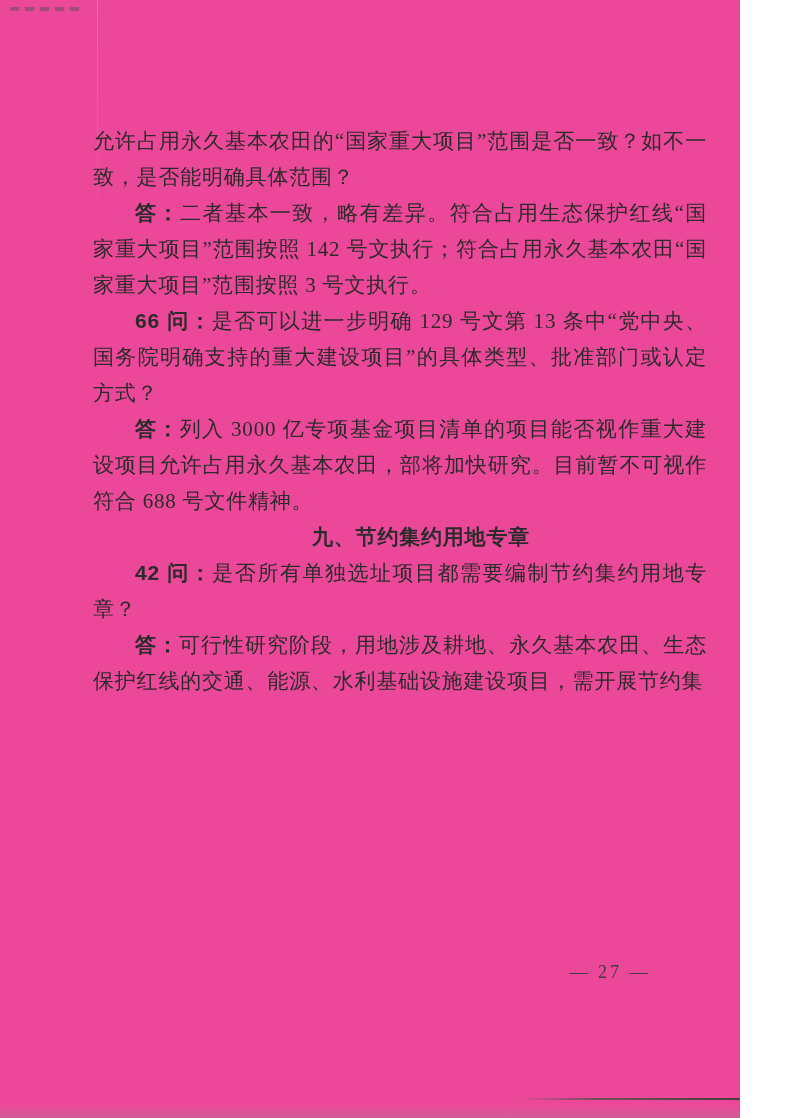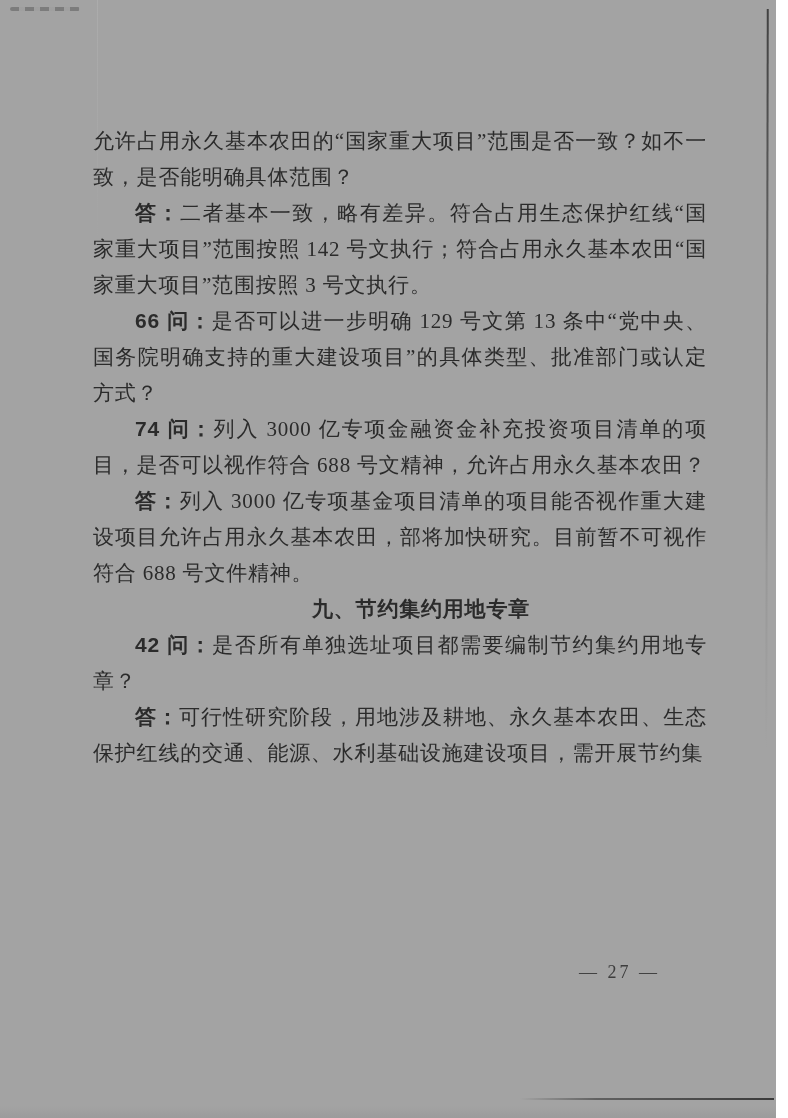--- a/index.html
+++ b/index.html
@@ -4,25 +4,24 @@
 <style>
   html, body {
     margin: 0;
     padding: 0;
     background: #ffffff;
   }
   .page {
     position: relative;
     width: 740px;
     height: 1118px;
-    background: #a3a3a3;
+    background: #ec4899;
     overflow: hidden;
     font-family: "Liberation Serif", serif;
     color: #2b2b2b;
-    padding-left: 36px;
   }
   
   .smudge-top-left {
     position: absolute;
     left: 10px;
     top: 7px;
     width: 70px;
     height: 4px;
     background: repeating-linear-gradient(to right,
       rgba(80,80,80,0.55) 0 9px,
@@ -96,21 +95,21 @@
   .para.heading {
     font-weight: bold;
     font-family: "Liberation Sans", sans-serif;
     text-align: center;
   }
   .page-footer {
     position: absolute;
     top: 962px;
     left: 560px;
     width: 100px;
-    text-align: right;
+    text-align: center;
     font-size: 18px;
     letter-spacing: 3px;
     color: #3d3d3d;
     font-family: "Liberation Serif", serif;
     white-space: nowrap;
   }
 </style>
 </head>
 <body>
 
@@ -124,21 +123,20 @@
 
   <div class="content">
 
     <p class="para no-indent"><span class="marker"></span><span>允许占用永久基本农田的“国家重大项目”范围是否一致？如不一致，是否能明确具体范围？</span></p>
 
     <p class="para"><span class="marker">答：</span><span>二者基本一致，略有差异。符合占用生态保护红线“国家重大项目”范围按照 142 号文执行；符合占用永久基本农田“国家重大项目”范围按照 3 号文执行。</span></p>
 
     <p class="para"><span class="marker">66 问：</span><span>是否可以进一步明确 129 号文第 13 条中“党中央、国务院明确支持的重大建设项目”的具体类型、批准部门或认定方式？</span></p>
 
 
-    <p class="para"><span class="marker">74 问：</span><span>列入 3000 亿专项金融资金补充投资项目清单的项目，是否可以视作符合 688 号文精神，允许占用永久基本农田？</span></p>
 
     <p class="para"><span class="marker">答：</span><span>列入 3000 亿专项基金项目清单的项目能否视作重大建设项目允许占用永久基本农田，部将加快研究。目前暂不可视作符合 688 号文件精神。</span></p>
 
     <p class="para heading"><span class="marker"></span><span>九、节约集约用地专章</span></p>
 
     <p class="para"><span class="marker">42 问：</span><span>是否所有单独选址项目都需要编制节约集约用地专章？</span></p>
 
     <p class="para"><span class="marker">答：</span><span>可行性研究阶段，用地涉及耕地、永久基本农田、生态保护红线的交通、能源、水利基础设施建设项目，需开展节约集</span></p>
 
   </div>

